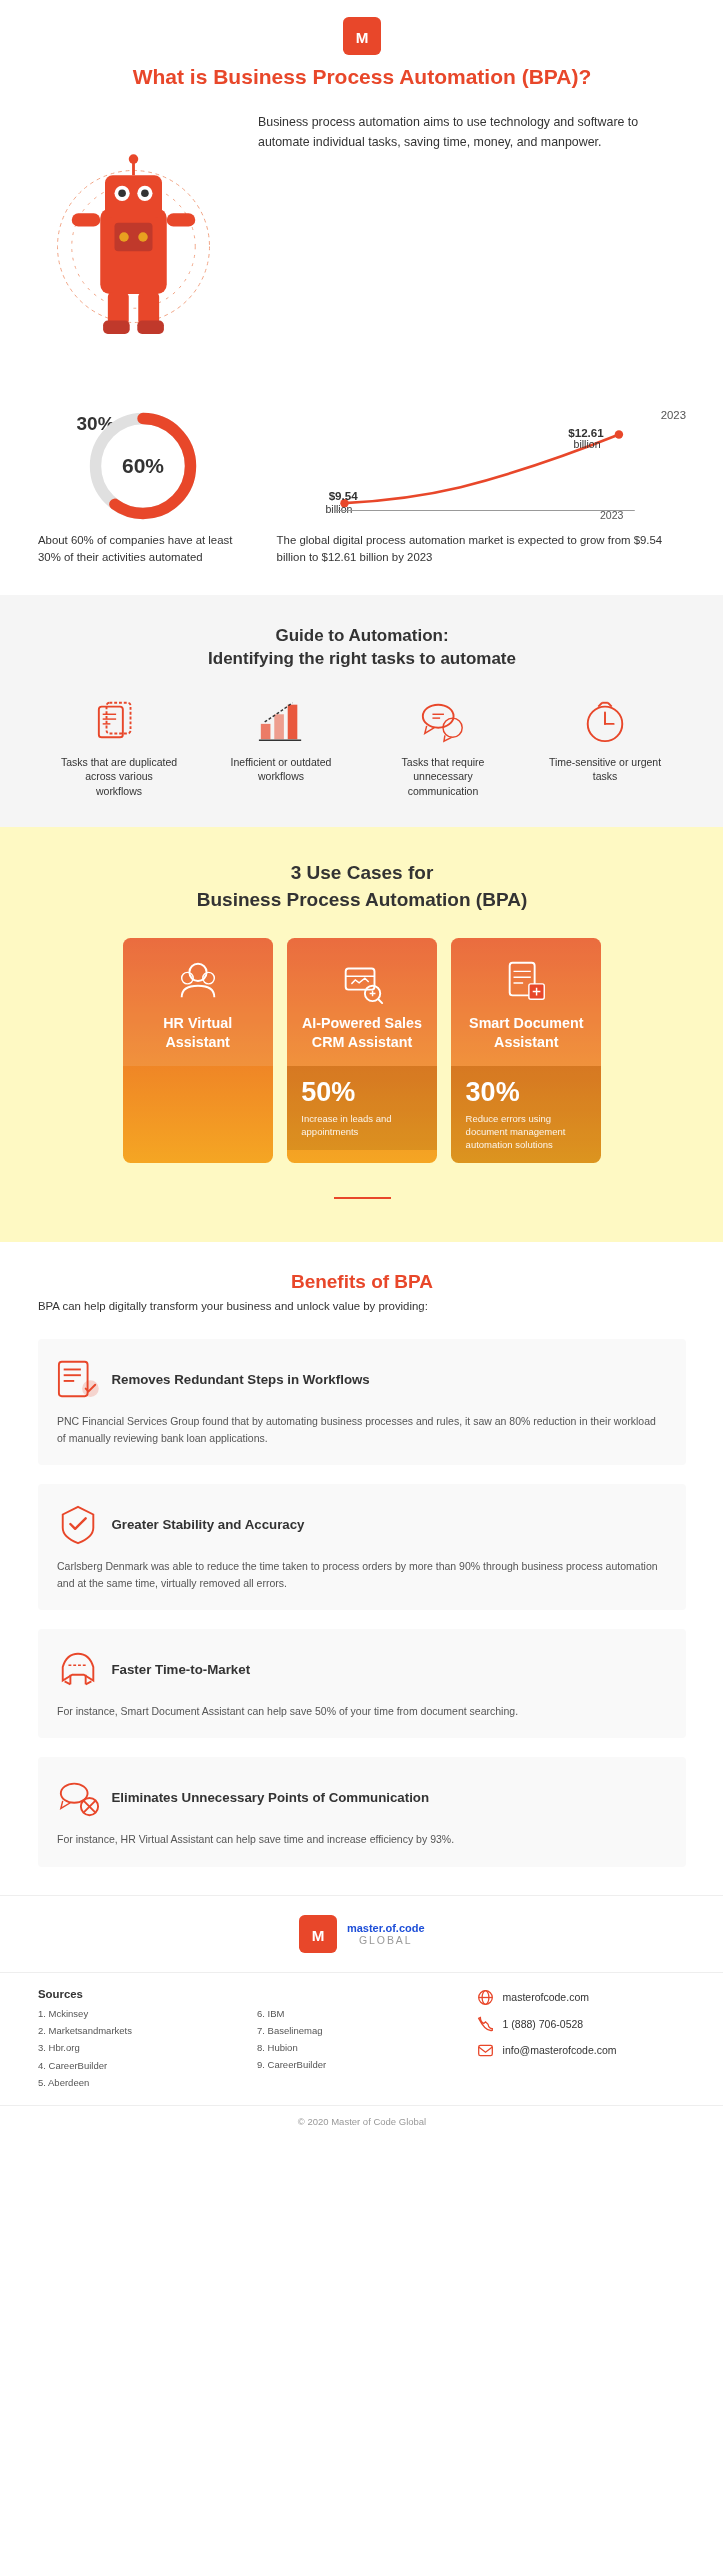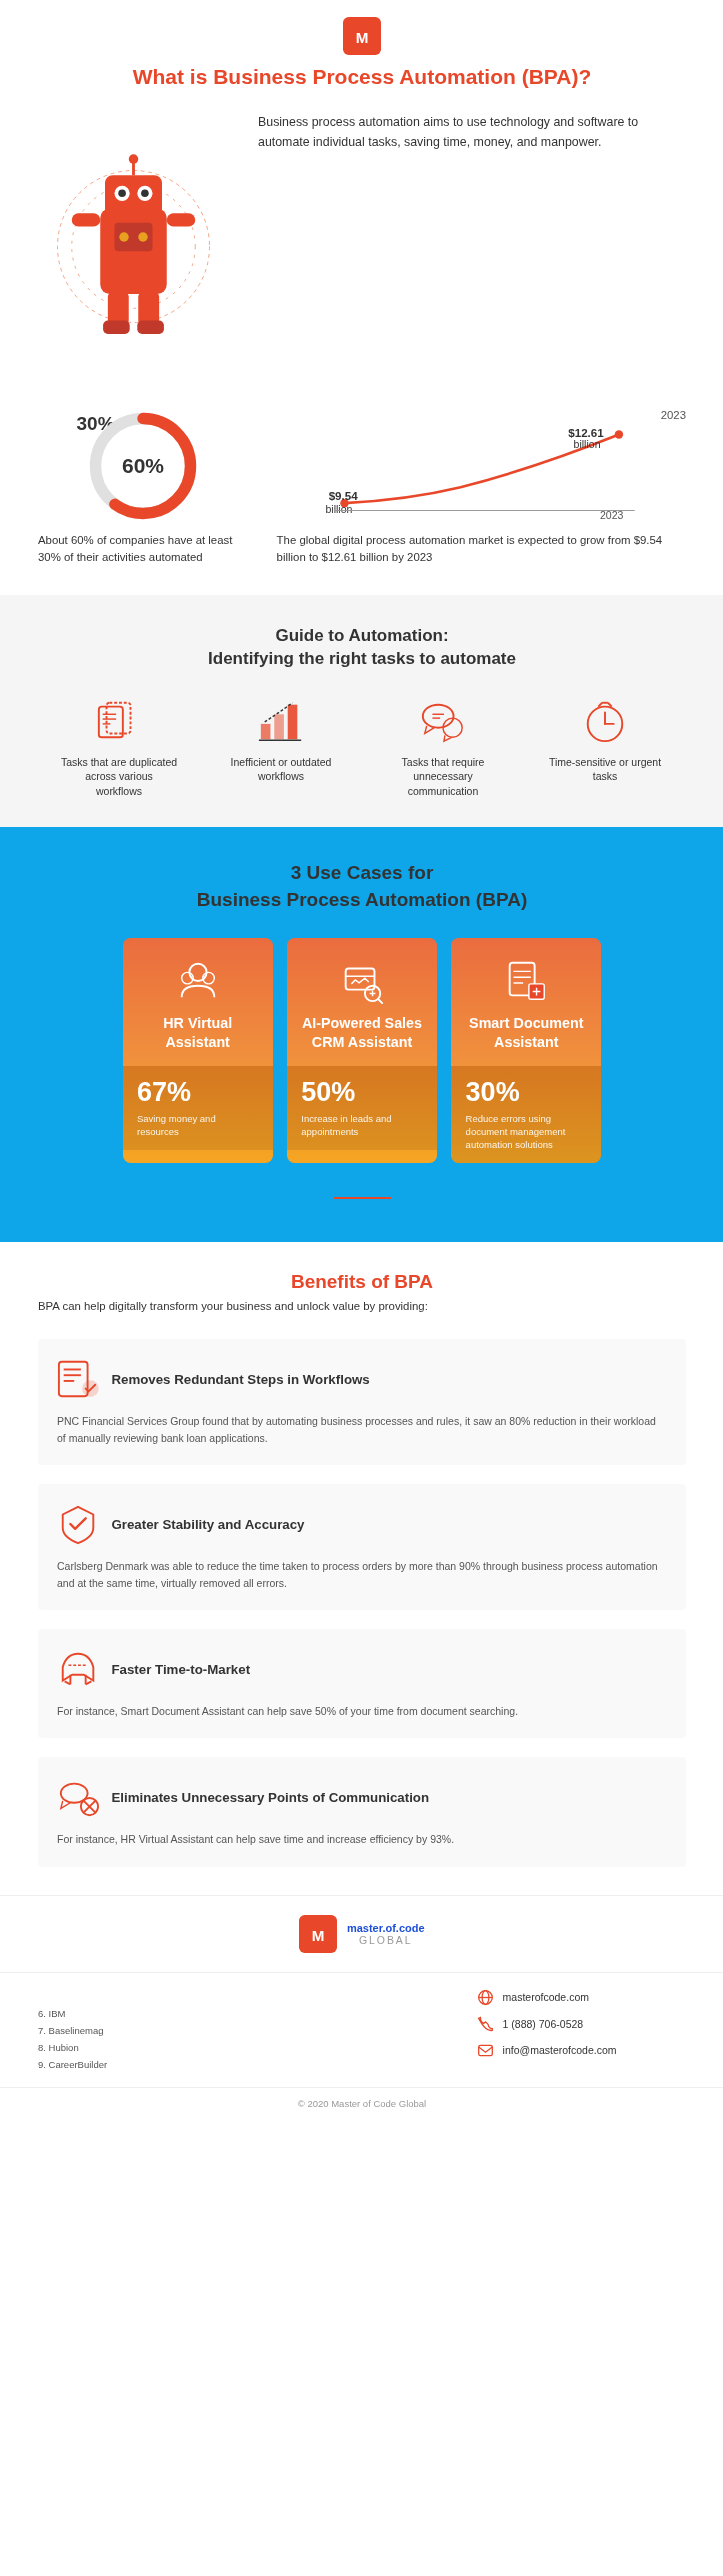--- a/index.html
+++ b/index.html
@@ -150,21 +150,21 @@
       font-size: 10.5px;
       color: #333;
       text-align: center;
       line-height: 1.4;
     }
 
     
     .use-cases-section {
       padding: 33px 38px;
       text-align: center;
-      background: #0ea5e9;
+      background: #fef9c3;
     }
     .use-cases-title {
       font-size: 19px;
       font-weight: bold;
       color: #333;
       margin-bottom: 24px;
       line-height: 1.4;
     }
     .use-cases-cards {
       display: flex;
@@ -521,24 +521,20 @@
       <div class="card-top">
         <div class="card-icon">
           <svg viewBox="0 0 50 50" xmlns="http://www.w3.org/2000/svg" width="48" height="48">
             <circle cx="25" cy="16" r="9" fill="none" stroke="#fff" stroke-width="2"></circle>
             <path d="M 8 42 Q 8 30 25 30 Q 42 30 42 42" fill="none" stroke="#fff" stroke-width="2"></path>
             <circle cx="14" cy="22" r="6" fill="none" stroke="#fff" stroke-width="1.5"></circle>
             <circle cx="36" cy="22" r="6" fill="none" stroke="#fff" stroke-width="1.5"></circle>
           </svg>
         </div>
         <div class="card-title">HR Virtual Assistant</div>
-      </div>
-      <div class="card-bottom">
-        <div class="card-percent">67%</div>
-        <div class="card-desc">Saving money and resources</div>
       </div>
     </div>
 
     <div class="use-case-card">
       <div class="card-top">
         <div class="card-icon">
           <svg viewBox="0 0 50 50" xmlns="http://www.w3.org/2000/svg" width="48" height="48">
             <rect x="8" y="12" width="30" height="22" rx="3" fill="none" stroke="#fff" stroke-width="2"></rect>
             <line x1="8" y1="20" x2="38" y2="20" stroke="#fff" stroke-width="1.5"></line>
             <path d="M 14 28 L 18 24 L 22 27 L 28 22 L 32 26" fill="none" stroke="#fff" stroke-width="1.5"></path>
@@ -665,20 +661,30 @@
     </svg>
     <div>
       <div class="footer-logo-text">master.of.code</div>
       <div class="footer-logo-sub">GLOBAL</div>
     </div>
   </div>
 </div>
 
 <div class="sources-contact">
   <div class="sources-col">
+    <div class="sources-title">Sources</div>
+    <ul class="sources-list">
+      <li>1. Mckinsey</li>
+      <li>2. Marketsandmarkets</li>
+      <li>3. Hbr.org</li>
+      <li>4. CareerBuilder</li>
+      <li>5. Aberdeen</li>
+    </ul>
+  </div>
+  <div class="sources-col">
     <ul class="sources-list" style="margin-top:17px;">
       <li>6. IBM</li>
       <li>7. Baselinemag</li>
       <li>8. Hubion</li>
       <li>9. CareerBuilder</li>
     </ul>
   </div>
   <div class="contact-col">
     <div class="contact-item">
       <div class="contact-icon">

